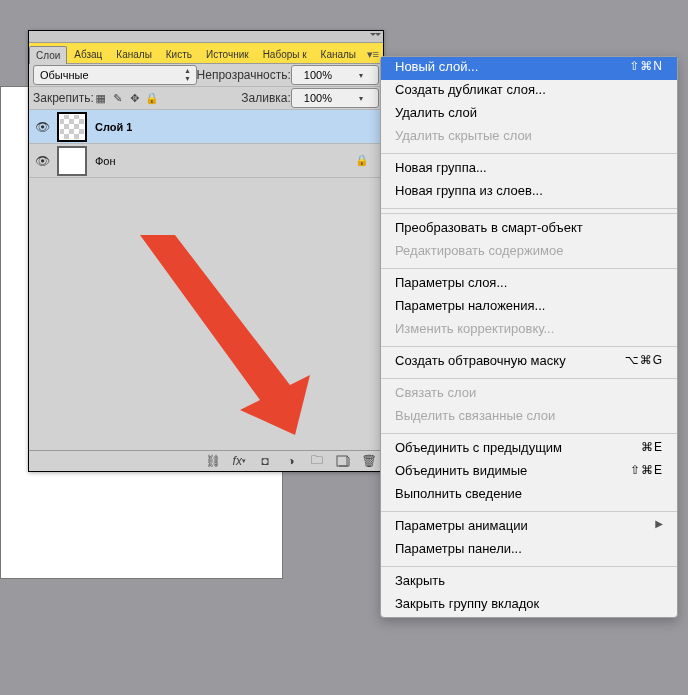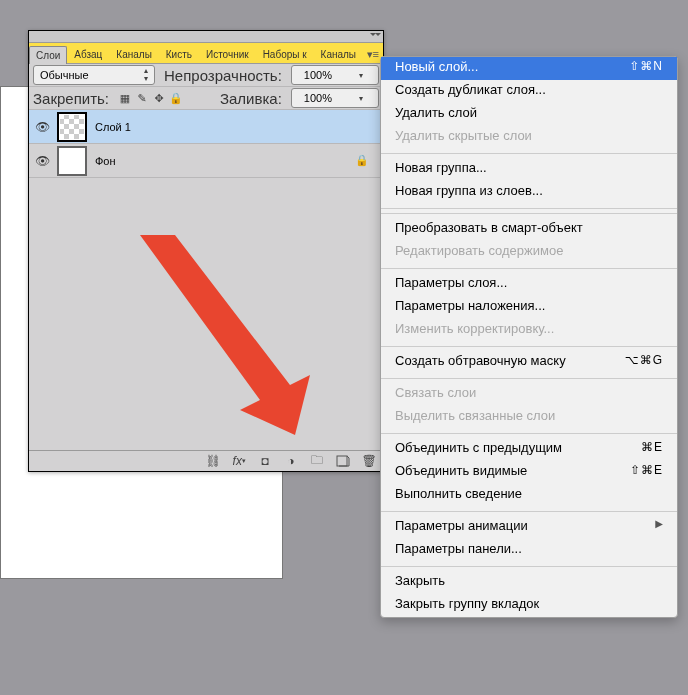--- a/index.html
+++ b/index.html
@@ -10,40 +10,40 @@
 .panel-collapse{position:absolute;right:3px;top:2px;width:10px;height:6px}
 .panel-collapse span{position:absolute;width:0;height:0;border:3px solid transparent;border-top-color:#555}
 .panel-collapse span:first-child{left:0}
 .panel-collapse span:last-child{left:5px}
 
 .tabs{display:flex;background:#fde047;border-bottom:1px solid #9a9a9a;height:20px;align-items:flex-end}
 .tab{padding:3px 6px;font-size:10px;color:#333;border:1px solid transparent;border-bottom:none;cursor:default;white-space:nowrap;overflow:hidden}
 .tab.active{background:#d3d2d3;border-color:#888;border-radius:2px 2px 0 0;position:relative;top:1px}
 .tabs-menu{margin-left:auto;padding:2px 4px;font-size:11px;color:#555}
 
-.row{display:flex;align-items:center;height:22px;border-bottom:1px solid #b9b8b9;padding:0 4px;gap:9px}
+.row{display:flex;align-items:center;height:22px;border-bottom:1px solid #b9b8b9;padding:0 4px;gap:0}
 .select{display:flex;align-items:center;justify-content:space-between;background:#efefef;border:1px solid #8a8a8a;border-radius:3px;height:18px;padding:0 2px 0 6px;font-size:11px}
 .select .chev{width:12px;text-align:center;font-size:8px;line-height:8px;color:#444}
 .spin{display:flex;align-items:center;border:1px solid #8a8a8a;border-radius:3px;background:#efefef;height:18px}
 .spin span{padding:0 12px;font-size:11px}
 .spin .chev{width:10px;font-size:8px;color:#444;text-align:center}
 
-.lbl{font-size:15px;color:#333}
+.lbl{font-size:12px;color:#333}
 .lock-icons{display:flex;gap:3px;align-items:center}
 .li{width:14px;height:14px;display:flex;align-items:center;justify-content:center;font-size:11px;color:#444}
 
 .layers{background:#d3d2d3;height:325px;overflow:auto}
 .layer{display:flex;align-items:center;height:33px;border-bottom:1px solid #b9b8b9;padding:0 6px;gap:8px}
 .layer.sel{background:#bcd7f2}
 .eye{width:14px;text-align:center;font-size:12px;color:#333}
 .thumb{width:26px;height:26px;border:2px solid #646464;background:#fff}
 .thumb.checker{background-image:linear-gradient(45deg,#ccc 25%,transparent 25%,transparent 75%,#ccc 75%),linear-gradient(45deg,#ccc 25%,transparent 25%,transparent 75%,#ccc 75%);background-size:10px 10px;background-position:0 0,5px 5px}
 .layer.sel .thumb{border-color:#000;box-shadow:0 0 0 1px #fff inset}
 .lname{font-size:11px}
-.layer.sel .lname{font-weight:normal}
+.layer.sel .lname{font-weight:bold}
 .lock-sm{margin-left:auto;margin-right:8px;font-size:11px;color:#444}
 
 .panel-footer{position:absolute;left:0;right:0;bottom:0;height:20px;border-top:1px solid #9a9a9a;background:#d3d2d3;display:flex;align-items:center;justify-content:flex-end;gap:10px;padding:0 6px}
 .fbtn{width:16px;height:16px;display:flex;align-items:center;justify-content:center;color:#444;font-size:12px}
 
 .big-arrow{position:absolute;left:120px;top:235px;width:190px;height:200px;pointer-events:none}
 
 .ctx{position:absolute;left:380px;top:56px;width:296px;background:#f1f1f1;border:1px solid #9f9f9f;box-shadow:0 4px 12px rgba(0,0,0,.25);font-size:13px;color:#000;border-radius:4px}
 .ctx .item{display:flex;justify-content:space-between;padding:2px 14px;height:19px}
 .ctx .item.hl{background:#3a79e0;color:#fff}

